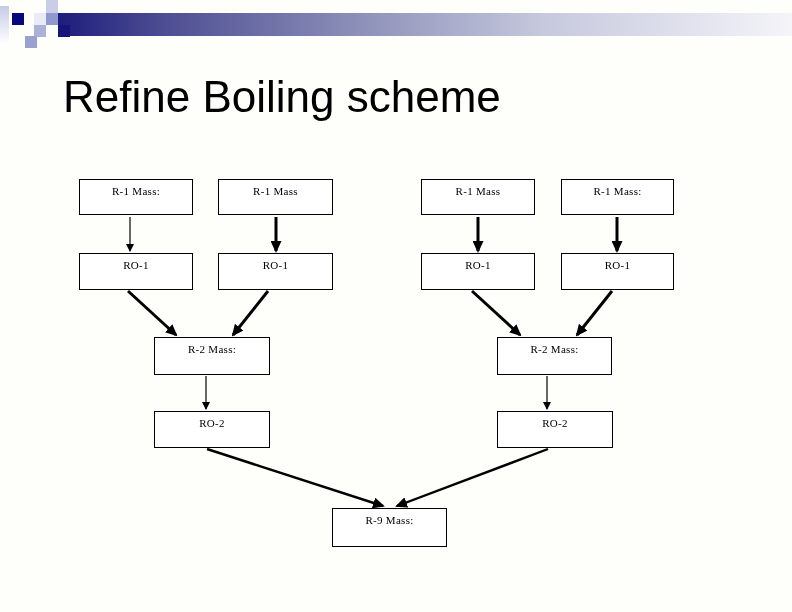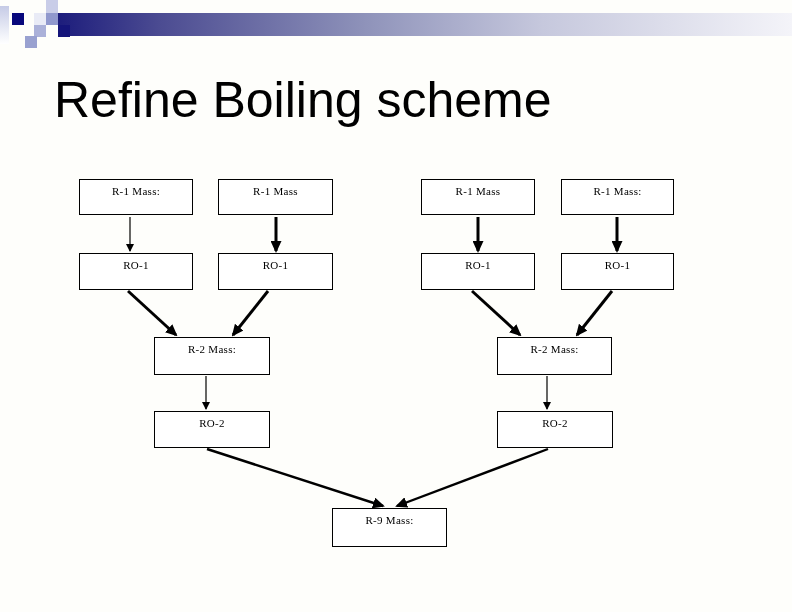--- a/index.html
+++ b/index.html
@@ -15,23 +15,23 @@
     position:absolute;left:0;top:6px;width:9px;height:38px;
     background:linear-gradient(180deg,#c6cbe6 0%,#eef0f8 70%,#ffffff 100%);
   }
   .deco-bar{
     position:absolute;left:58px;top:13px;right:0;height:23px;
     background:linear-gradient(to right,#1d1d7c 0%,#4c4c92 14%,#8f93ba 42%,#c6c8dd 66%,#f4f4f9 100%);
   }
   .deco-sq{position:absolute;}
   
   .title{
-    position:absolute;left:54px;top:75px;
+    position:absolute;left:63px;top:75px;
     margin:0;
-    font-size:50px;font-weight:400;line-height:1;
+    font-size:44px;font-weight:400;line-height:1;
     color:#000;white-space:nowrap;
     font-family:"Liberation Sans",sans-serif;
   }
   
   .diagram{position:absolute;left:0;top:0;width:723px;height:612px;}
   .arrow-svg{position:absolute;left:0;top:0;pointer-events:none;}
   .node{
     position:absolute;
     box-sizing:border-box;
     background:#fff;

